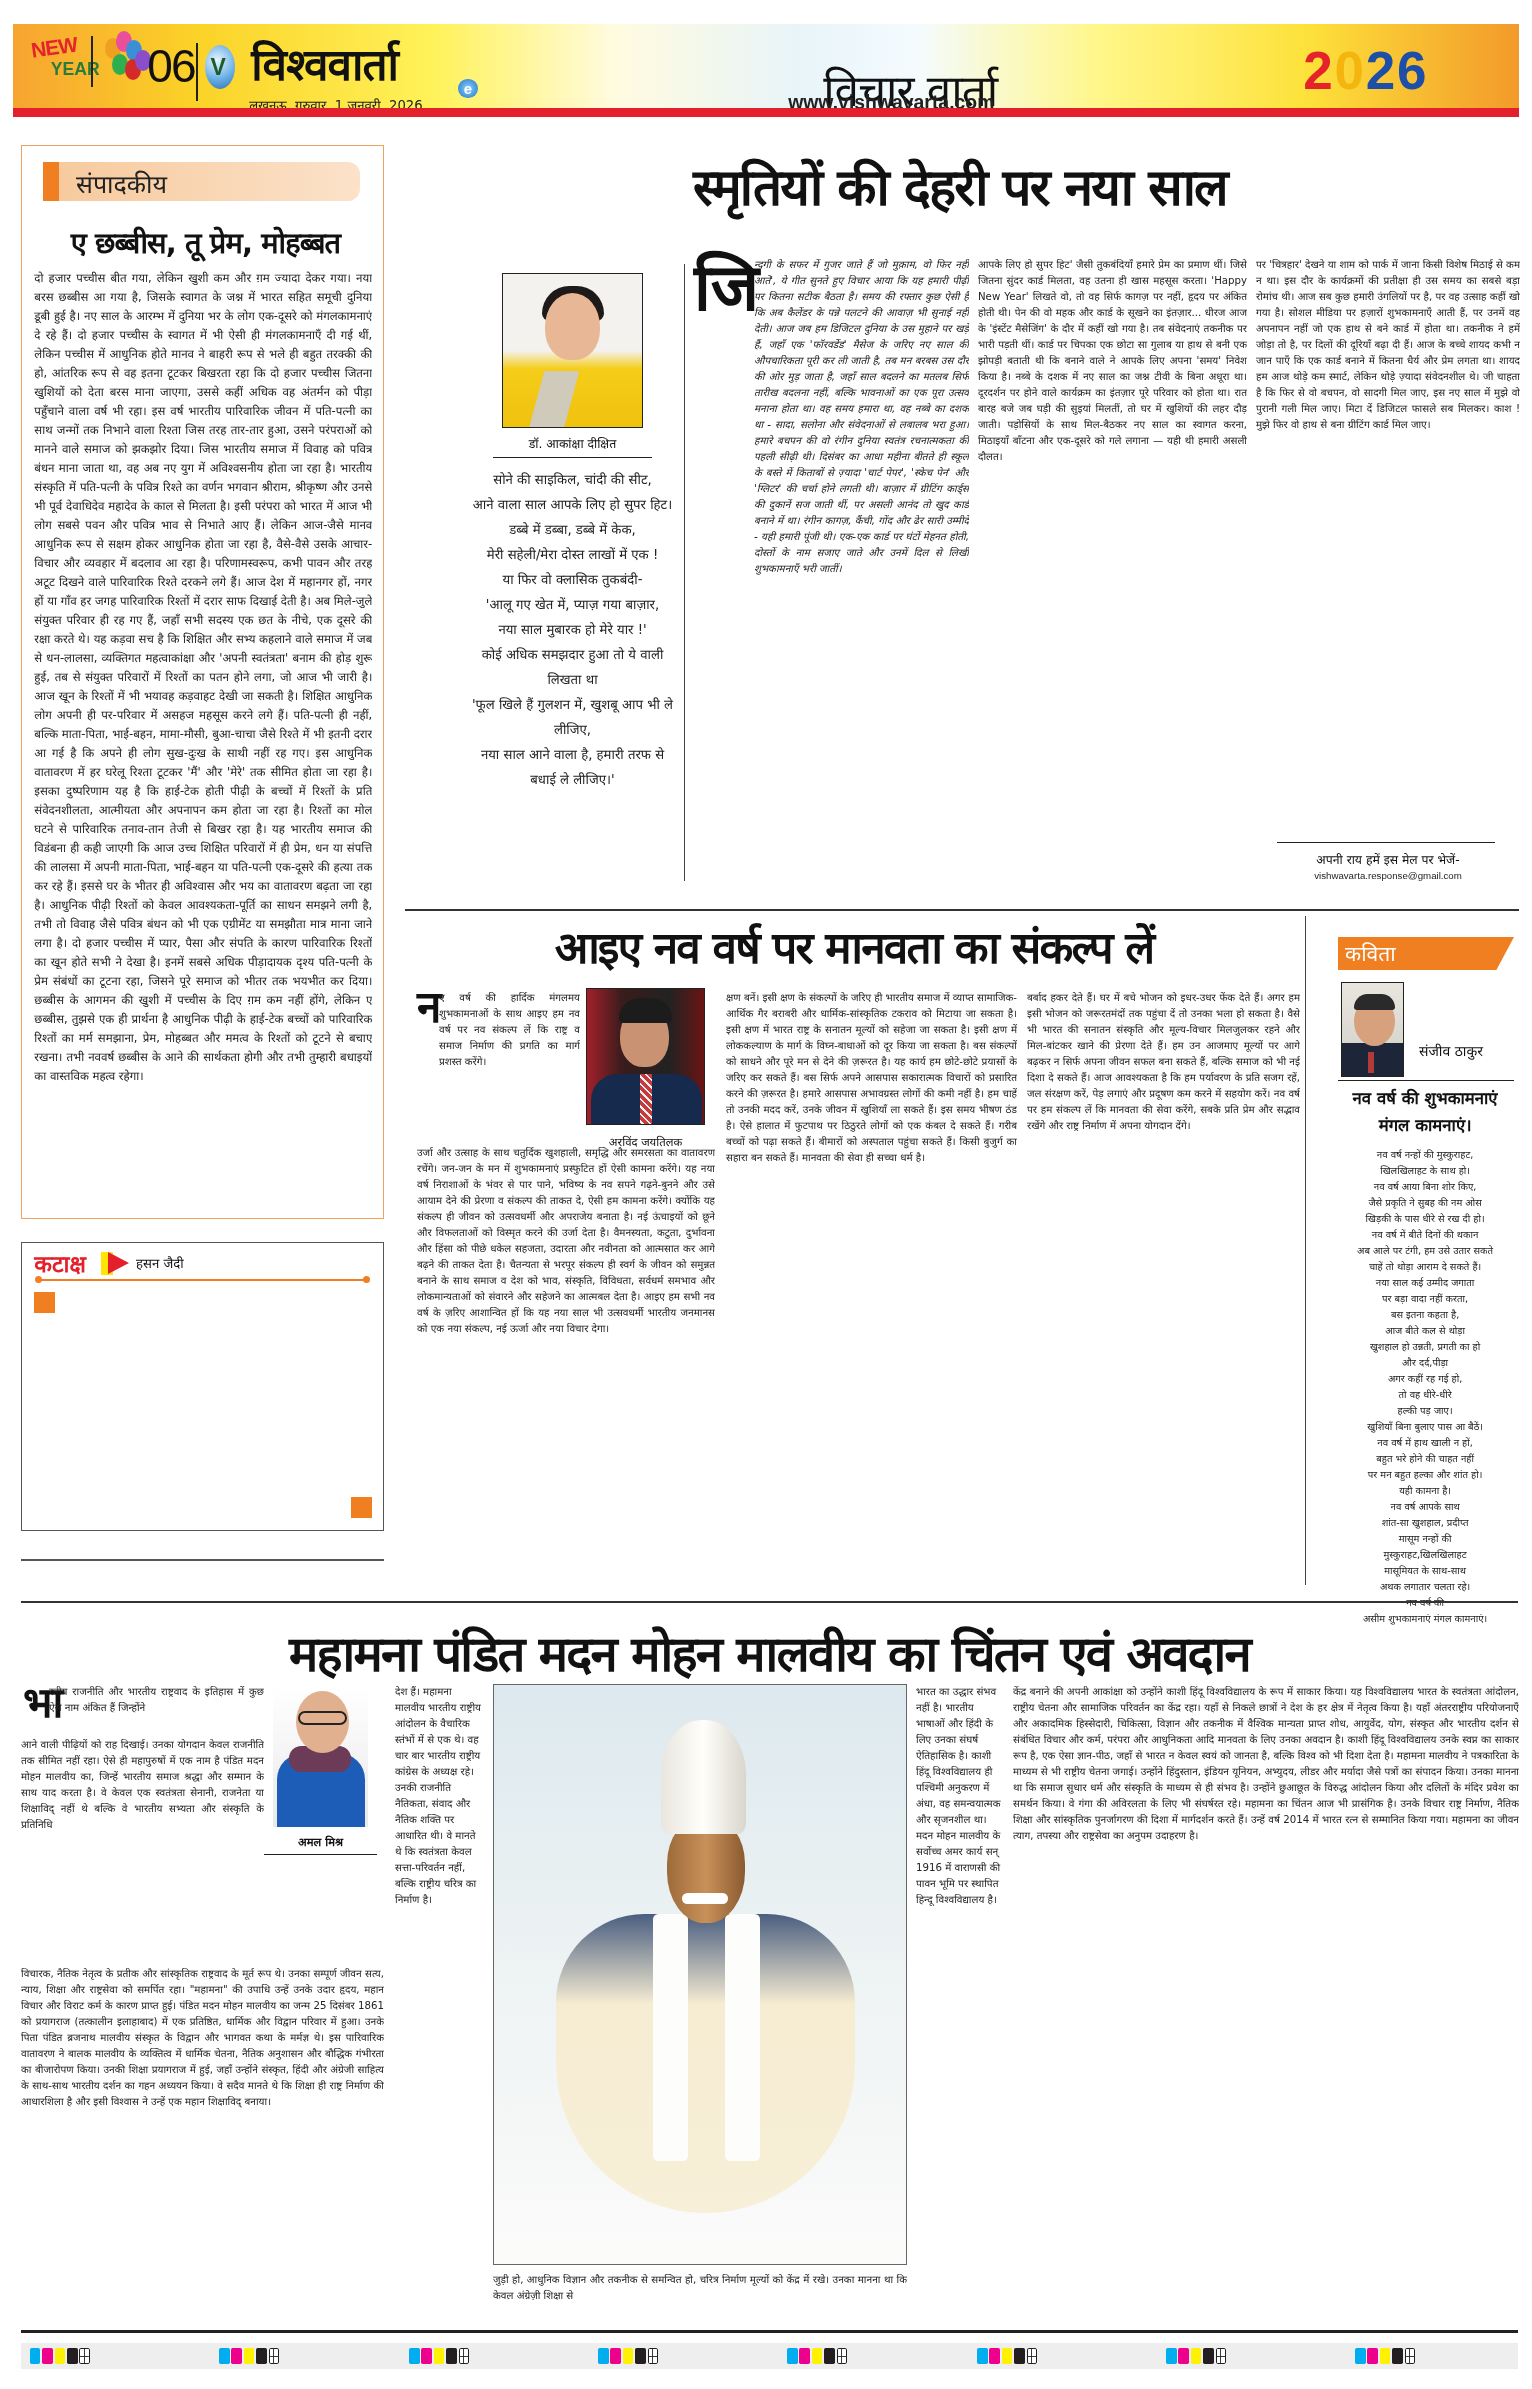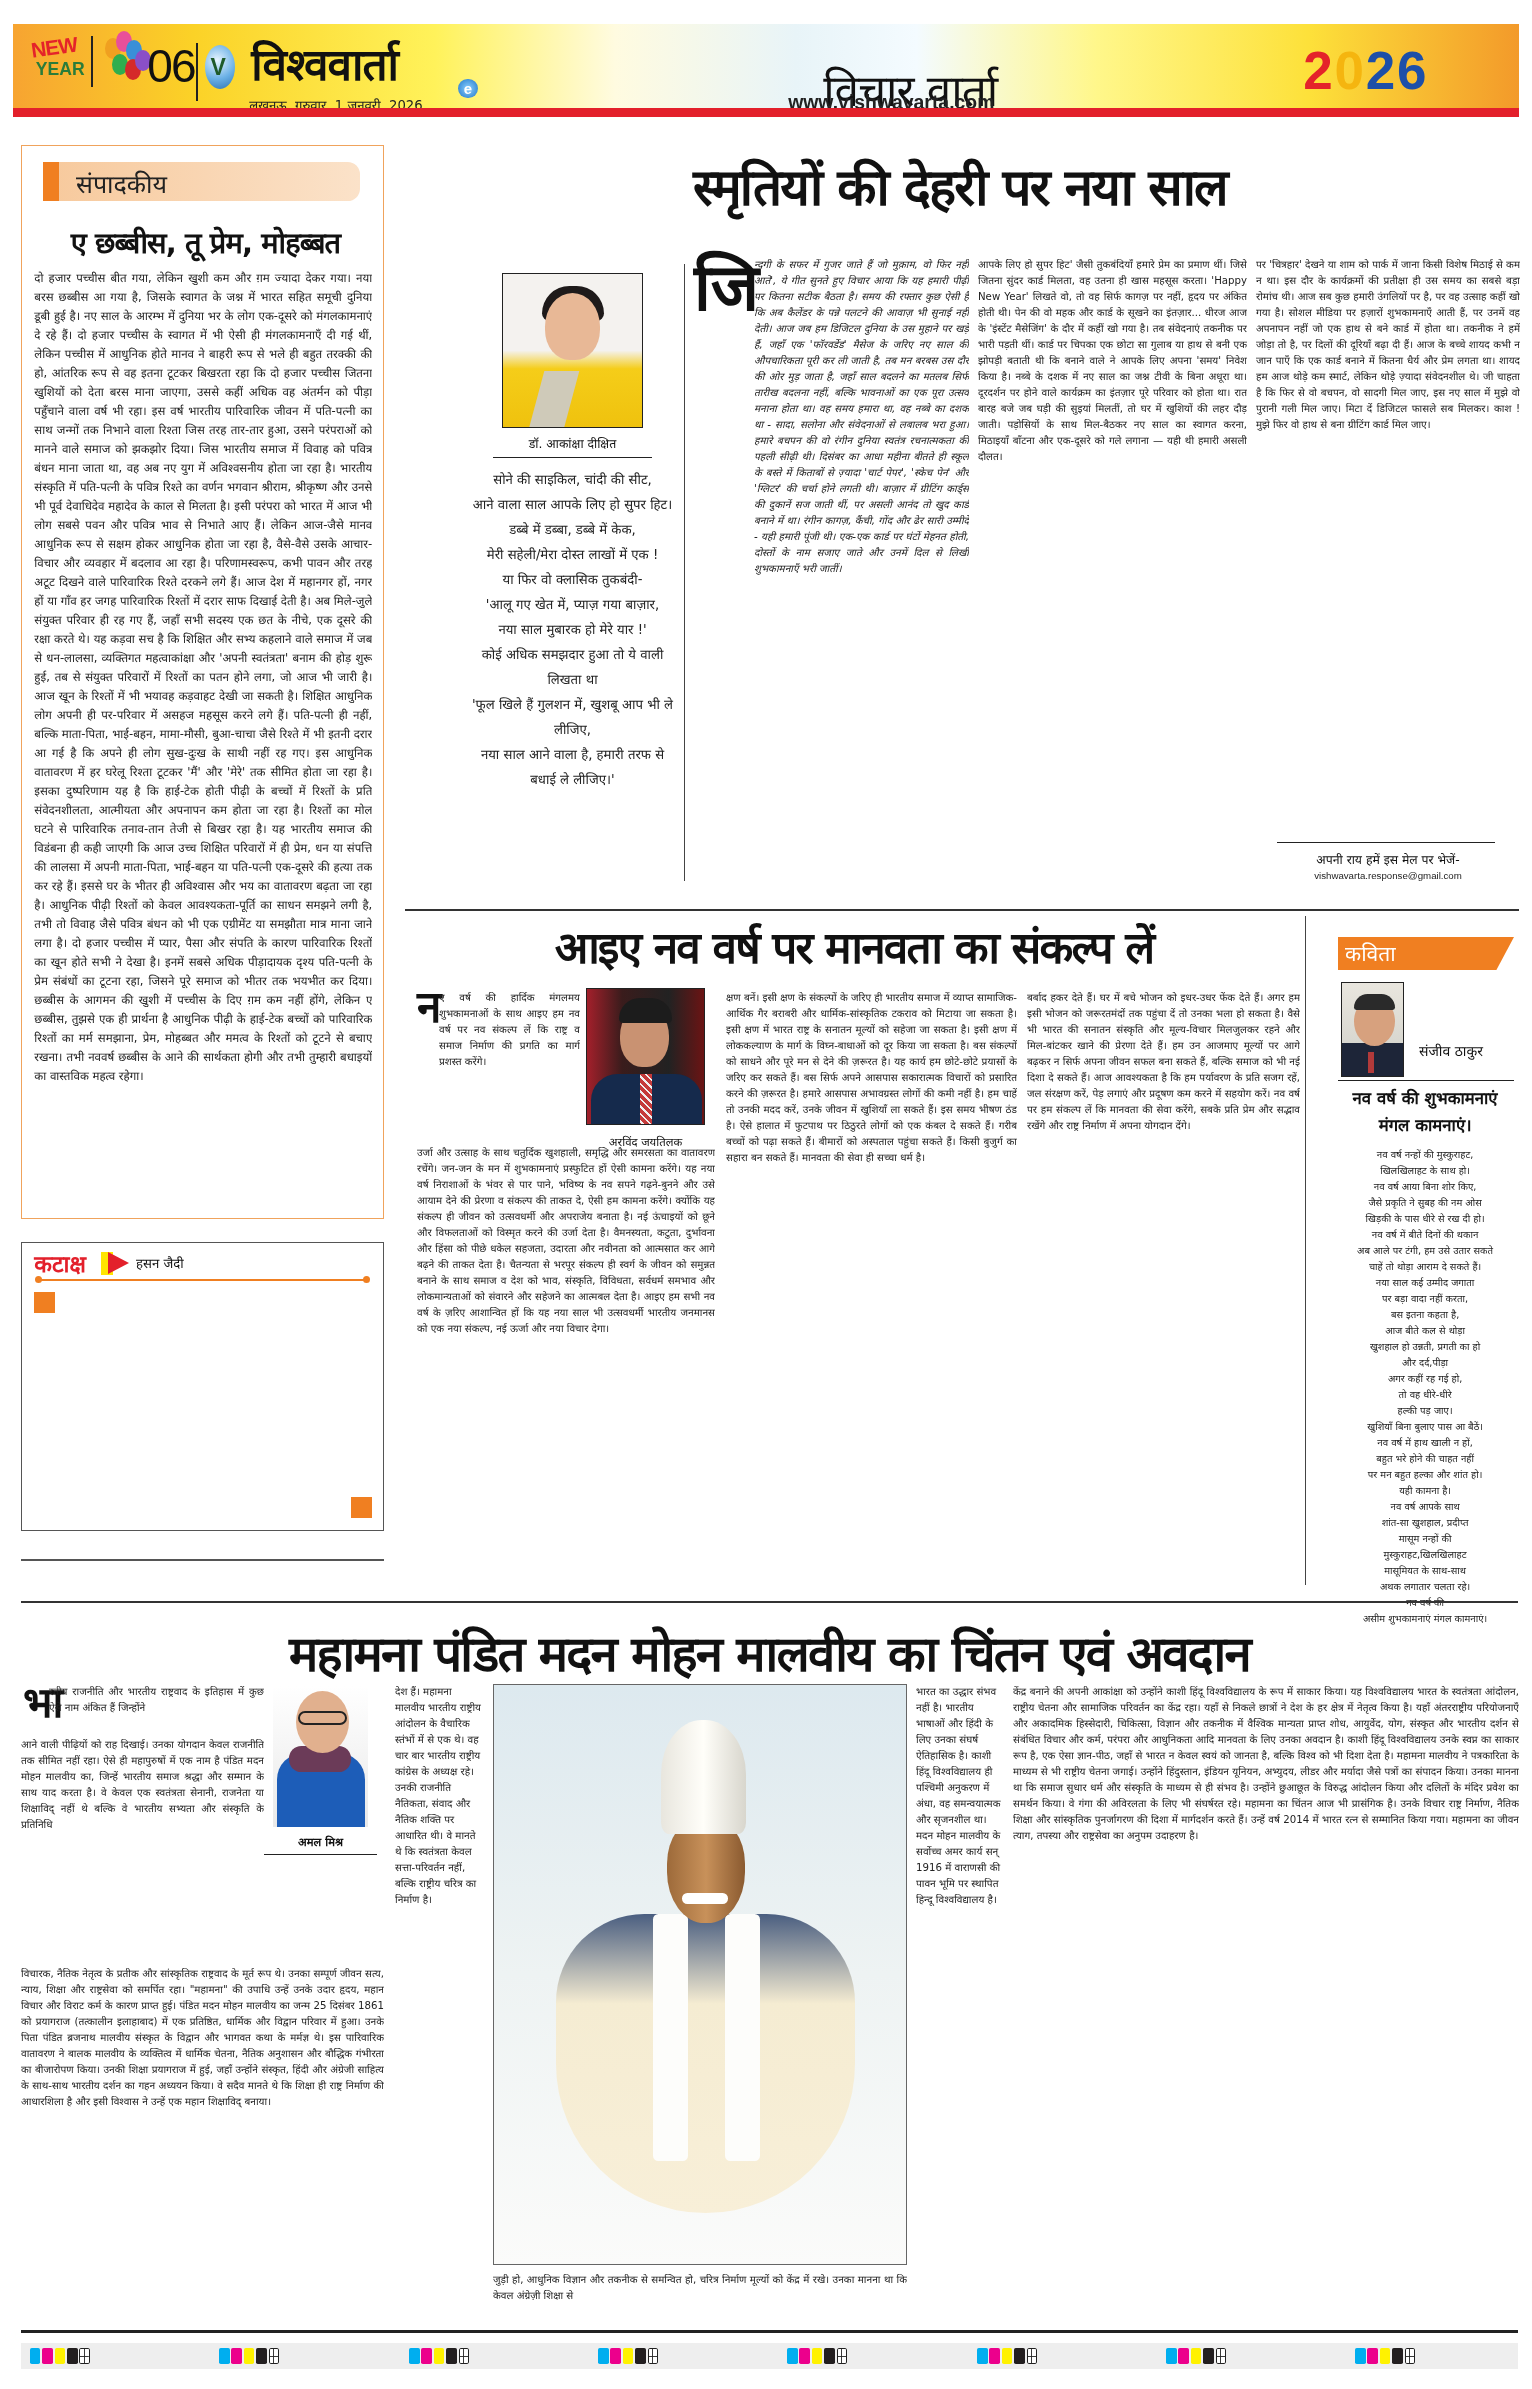--- a/index.html
+++ b/index.html
@@ -5,21 +5,21 @@
   * { box-sizing: border-box; margin: 0; padding: 0; }
   html, body { width: 1532px; height: 2389px; background: #fff; overflow: hidden; }
   body { position: relative; font-family: "DejaVu Sans", "Liberation Sans", sans-serif; color: #1a1a1a; }
 
   
   .masthead { position: absolute; left: 13.2px; top: 24px; width: 1506px; height: 93px;
     background: linear-gradient(90deg, #f7a431 0%, #fbd227 12%, #fff25a 28%, #fffbe0 40%, #e8f4f8 52%, #f4fbff 60%, #fff78a 72%, #fde13a 86%, #f39a2a 100%); overflow: hidden; }
   .masthead .redbar { position: absolute; left: 0; right: 0; bottom: 0; height: 8.8px; background: #e3202b; }
   .newyear { position: absolute; left: 17.6px; top: 10.6px; width: 55px; height: 62px; }
   .newyear .ny1 { font: bold 21px "Liberation Sans", sans-serif; color: #e4232a; letter-spacing: -0.9px; transform: rotate(-8deg); display:block; }
-  .newyear .ny2 { font: bold 17.6px "Liberation Sans", sans-serif; color: #2b7c3a; display:block; margin-left: 5px; }
+  .newyear .ny2 { font: bold 17.6px "Liberation Sans", sans-serif; color: #2b7c3a; display:block; margin-left: 20px; }
   .vline { position: absolute; width: 1.8px; background: #222; }
   .balloons { position: absolute; left: 92px; top: 7px; width: 44px; height: 69px; }
   .balloons span { position: absolute; width: 16px; height: 21px; border-radius: 50%; }
   .pageno { position: absolute; left: 134px; top: 15px; font: 46px "Liberation Sans", sans-serif; color: #111; letter-spacing: -1.8px; }
   .logo { position: absolute; left: 192px; top: 21px; width: 30px; height: 44px; border-radius: 50%;
      background: radial-gradient(circle at 40% 35%, #e8f5ff 0%, #6ab0e6 55%, #2a6fb0 100%); }
   .logo span { position: absolute; left: 5.3px; top: 8.8px; font: bold 23px "Liberation Sans", sans-serif; color: #1e5a2a; }
   .brand { position: absolute; left: 238px; top: 8.8px; font: bold 44px "DejaVu Sans", sans-serif; color: #111; letter-spacing: -0.9px; }
   .dateline { position: absolute; left: 236px; top: 72px; font: 13.2px "DejaVu Sans", sans-serif; color: #222; }
   .ie-icon { position: absolute; left: 445px; top: 55px; width: 19.4px; height: 19.4px; border-radius: 50%; background: radial-gradient(circle, #8dd0ff, #1d75c9); color:#fff; font: bold 15px "Liberation Sans", sans-serif; text-align:center; line-height:19.4px; }

